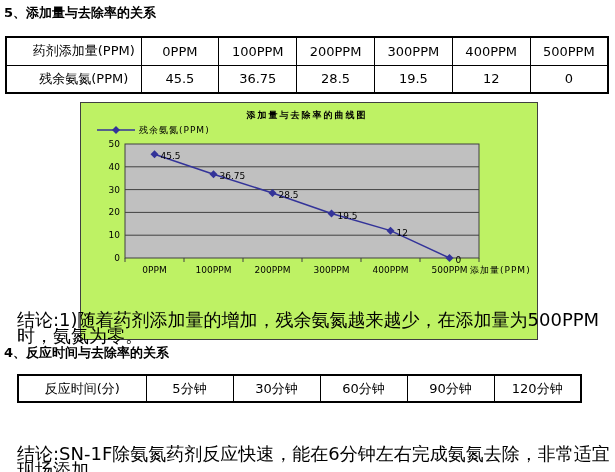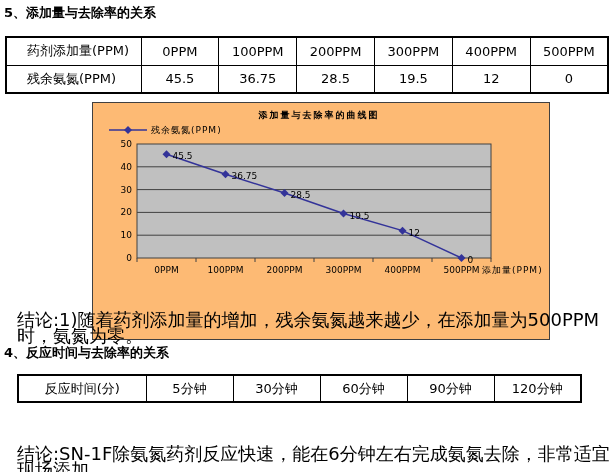--- a/index.html
+++ b/index.html
@@ -9,29 +9,29 @@
   .sec-title { position:absolute; left:4px; font-size:13px; font-weight:bold; white-space:nowrap; }
   .para { position:absolute; left:17px; width:608px; font-size:18px; line-height:16px; }
 
   table { border-collapse:collapse; table-layout:fixed; position:absolute; background:#fff; }
   table, td { border:1px solid #000; }
   table { border-width:2px; }
   td { font-size:13px; text-align:center; vertical-align:middle; overflow:hidden; }
 
   #table1 { left:5px; top:36px; width:604px; }
   #table1 td { height:28px; }
-  #table1 td.rowlabel { text-align:left; padding-left:20px; }
+  #table1 td.rowlabel { text-align:center; padding-left:20px; }
 
   #table2 { left:17px; top:374px; width:565px; }
   #table2 tr.r1 td { height:27px; }
   #table2 tr.r2 td { height:31px; }
   #table2 .small-label { font-size:11px; line-height:13px; }
 
-  #chartbox { position:absolute; left:92px; top:102px; width:458px; height:238px;
-              border:1px solid #404040; background:#fdba74; }
+  #chartbox { position:absolute; left:80px; top:102px; width:458px; height:238px;
+              border:1px solid #404040; background:#bef264; }
   #chartbox svg { display:block; }
 </style>
 </head>
 <body>
 
 <div class="sec-title" style="top:4px">5、添加量与去除率的关系</div>
 
 <table id="table1">
   <colgroup>
     <col style="width:135px">

